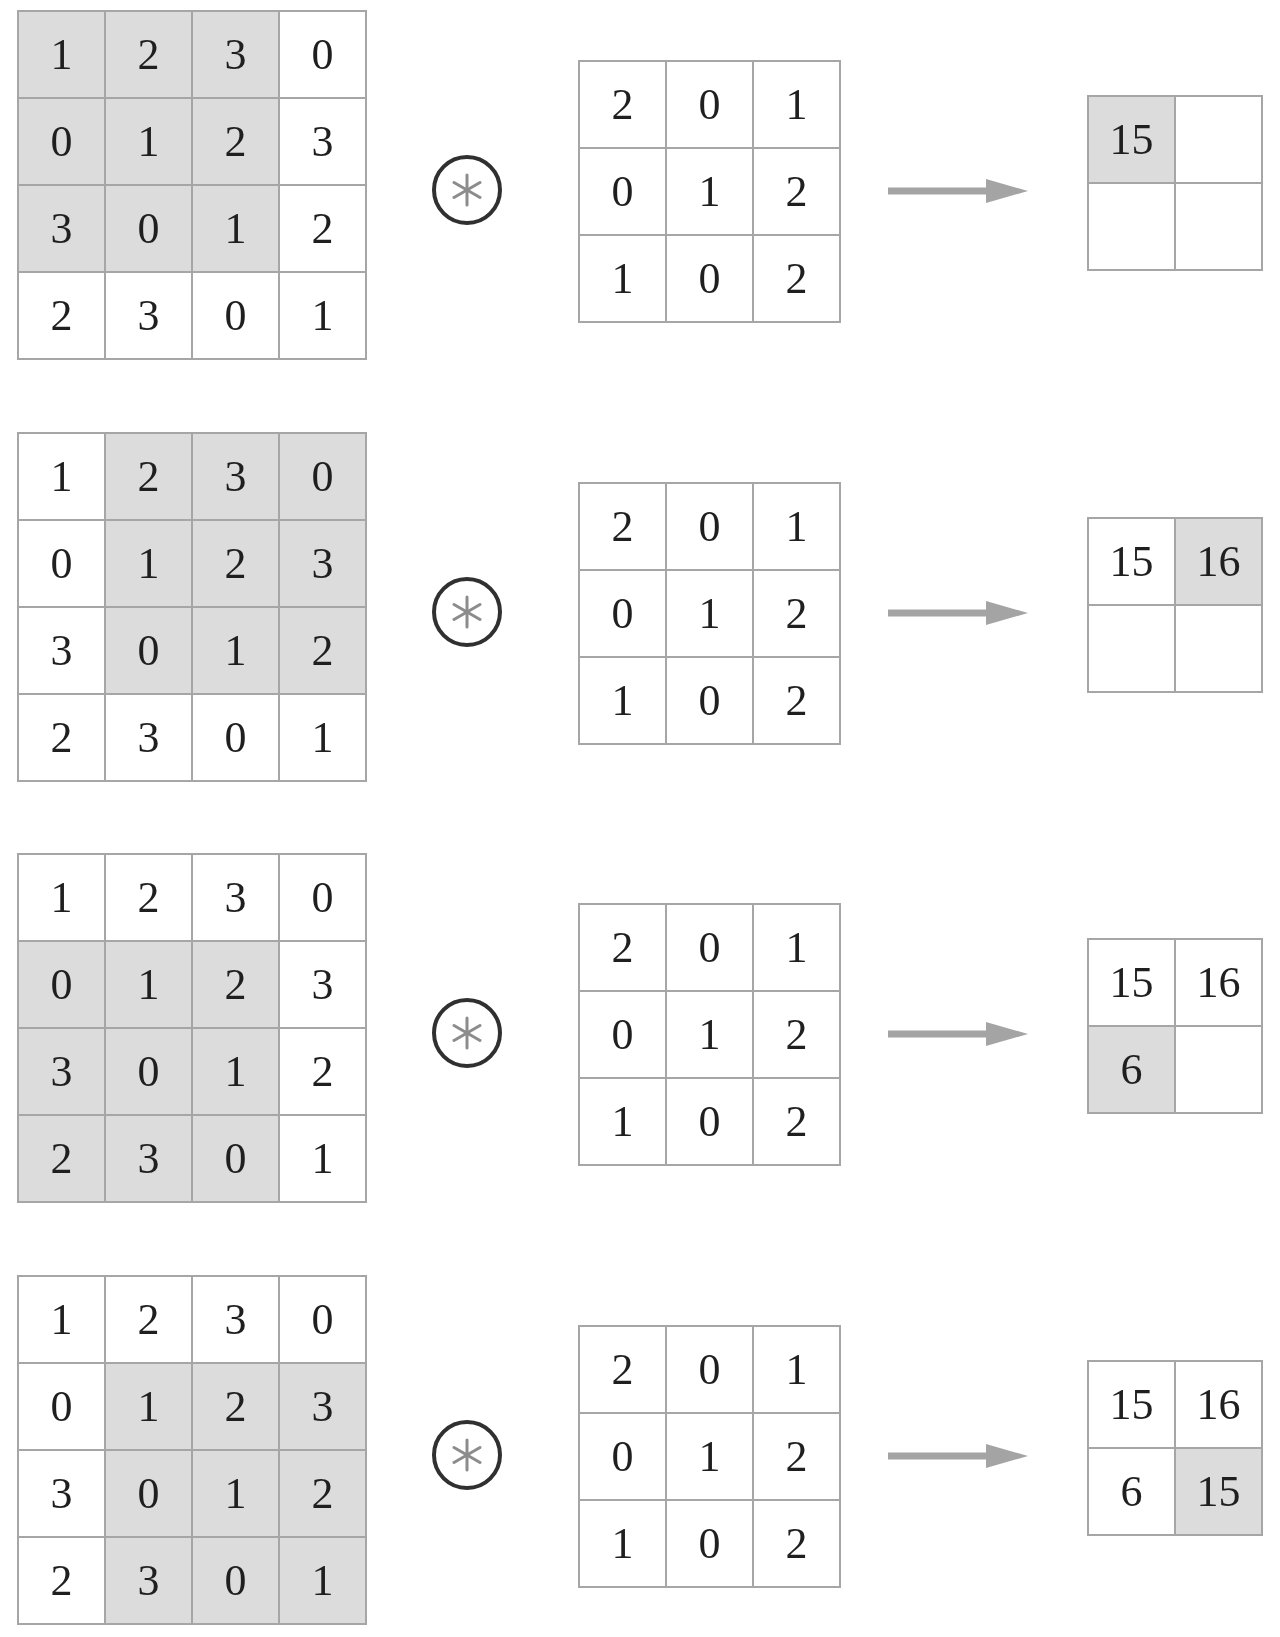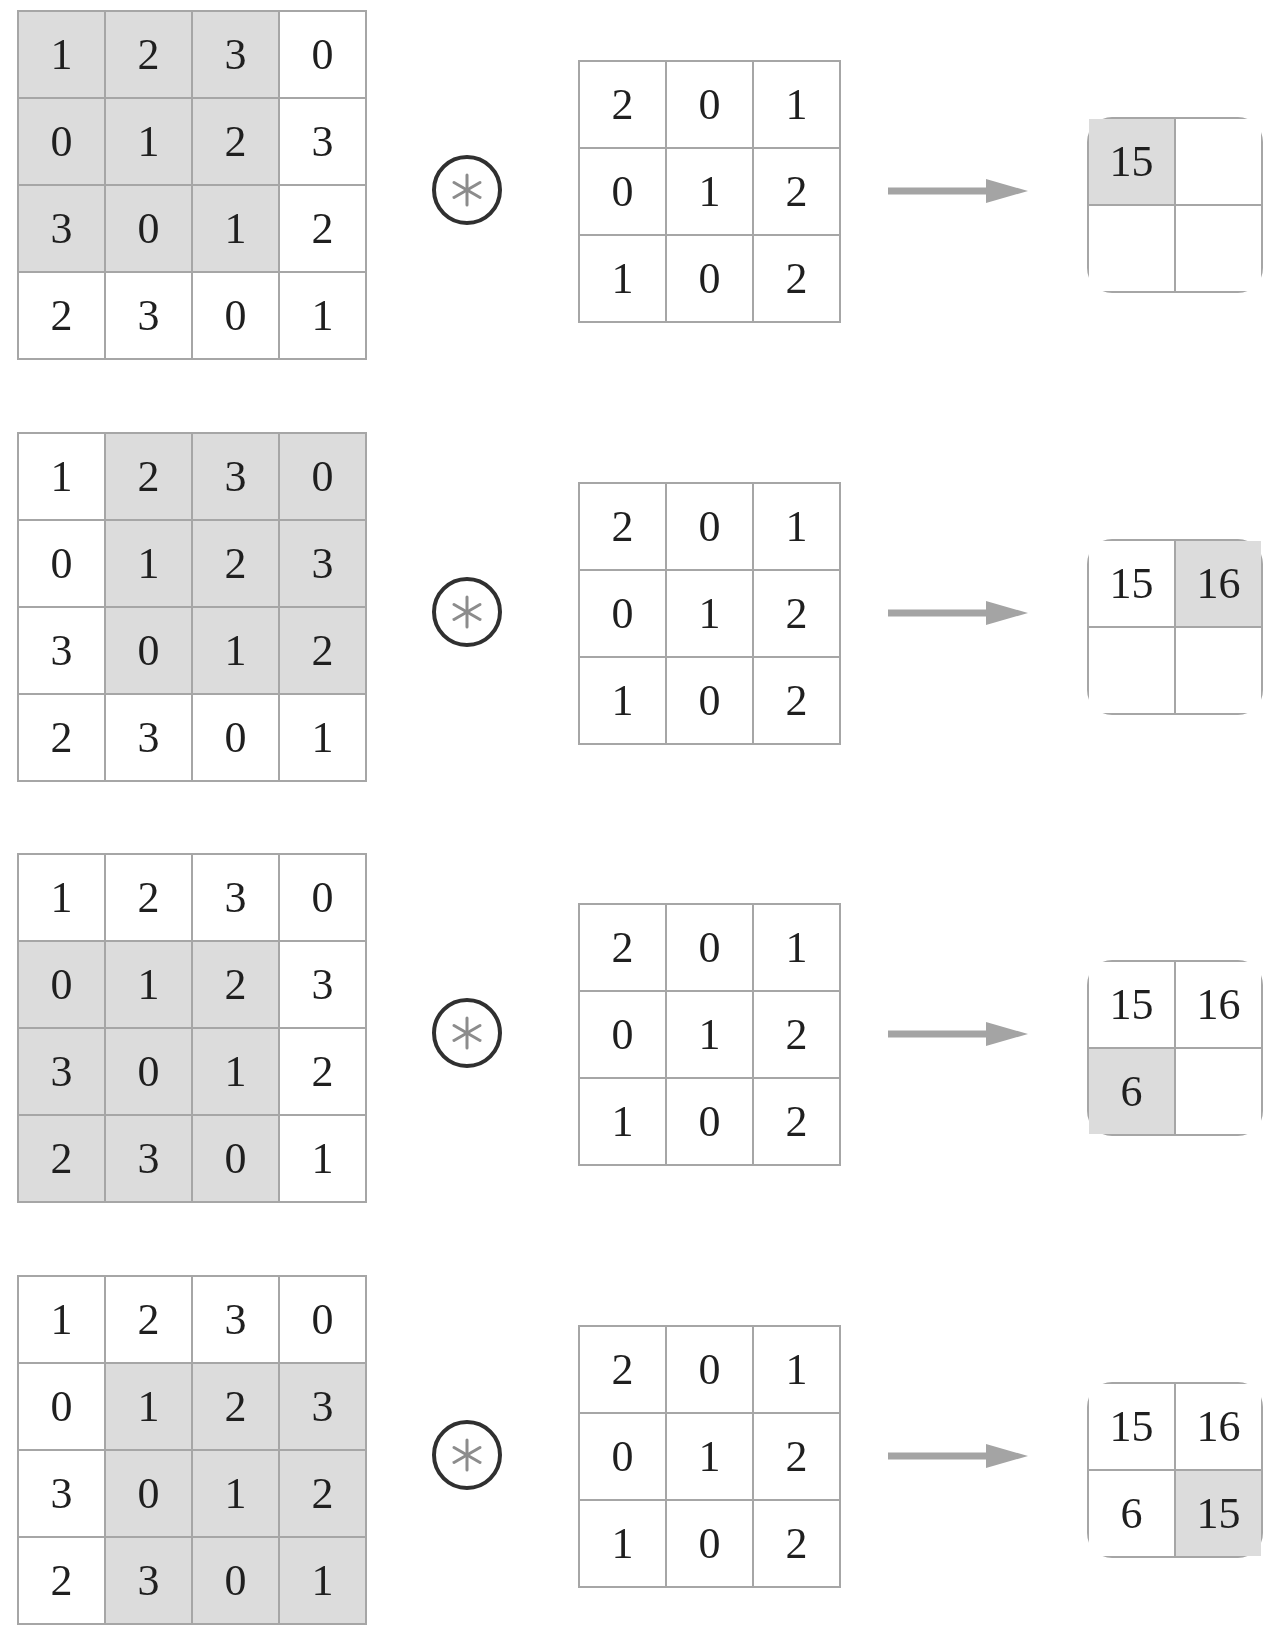--- a/index.html
+++ b/index.html
@@ -22,21 +22,21 @@
   .step-row{position:absolute;left:0;width:1280px;height:350px;}
   .grid{
     position:absolute;
     display:grid;
     gap:2px;
     padding:2px;
     background:var(--border);
   }
   .grid-4{grid-template-columns:repeat(4,85px);grid-auto-rows:85px;left:17px;top:0;}
   .grid-3{grid-template-columns:repeat(3,85px);grid-auto-rows:85px;left:578px;top:50px;}
-  .grid-2{grid-template-columns:repeat(2,85px);grid-auto-rows:85px;left:1087px;top:107px;border-radius:25px;}
+  .grid-2{grid-template-columns:repeat(2,85px);grid-auto-rows:85px;left:1087px;top:85px;}
   .cell{
     background:#fff;
     display:flex;align-items:center;justify-content:center;
     font-size:44px;color:var(--num);
     line-height:1;
   }
   .cell.hl{background:var(--hl);}
   .op-icon{position:absolute;left:430px;top:143px;}
   .arrow-icon{position:absolute;left:888px;top:169px;}
 </style>

